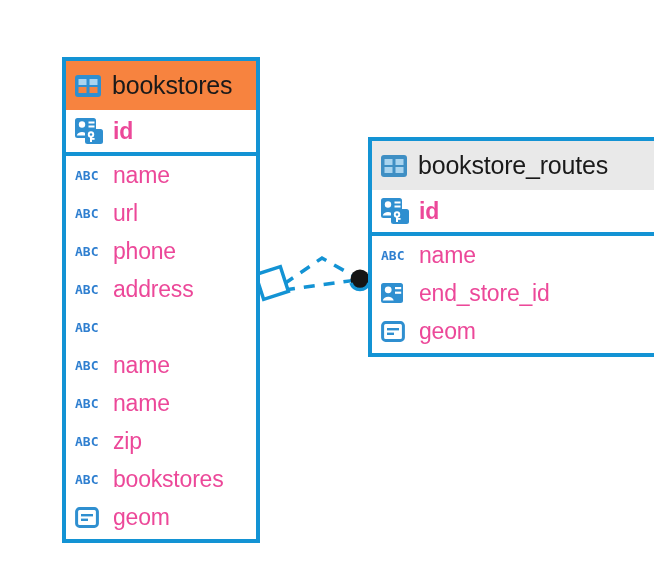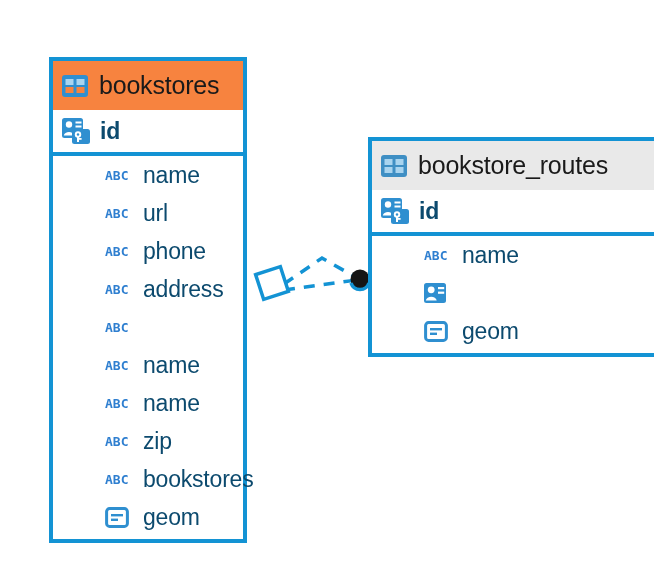--- a/index.html
+++ b/index.html
@@ -30,21 +30,21 @@
   }
 
   
   .entity {
     position: absolute;
     box-sizing: border-box;
     border: 4px solid #1393d4;
     background: #ffffff;
   }
   #entity-bookstores {
-    left: 49px;
+    left: 62px;
     top: 57px;
     width: 198px;
   }
   #entity-bookstore-routes {
     left: 368px;
     top: 137px;
     width: 304px;
   }
 
   .entity-header {
@@ -73,28 +73,28 @@
     display: flex;
     align-items: center;
     box-sizing: border-box;
     height: 38px;
     padding-left: 9px;
     background: #ffffff;
   }
   .field-row.pk { height: 42px; }
   .field-label {
     font-size: 23px;
-    color: #0c4a6e;
+    color: #ec4899;
     margin-left: 10px;
     white-space: nowrap;
     letter-spacing: -0.2px;
   }
   .field-label.bold { font-weight: bold; }
 
-  .fields-body { padding-bottom: 3px; padding-left: 43px; }
+  .fields-body { padding-bottom: 3px; }
 
   
   .icon {
     flex: 0 0 auto;
     display: inline-block;
     line-height: 0;
   }
   .icon svg { display: block; }
 
   .abc-icon {
@@ -270,20 +270,21 @@
       <div class="field-row">
         <span class="icon" style="width:28px">
           <svg width="22" height="20" viewBox="0 0 22 20">
             <rect x="0" y="0" width="22" height="20" rx="2.5" fill="#2f8fd0"></rect>
             <circle cx="7.2" cy="6.8" r="3.4" fill="#ffffff"></circle>
             <path d="M 1.8 17.6 C 2.5 12.4 12 12.4 12.7 17.6 Z" fill="#ffffff"></path>
             <rect x="14" y="4" width="6.2" height="2.2" fill="#ffffff"></rect>
             <rect x="14" y="8.6" width="6.2" height="2.2" fill="#ffffff"></rect>
           </svg>
         </span>
+        <span class="field-label">end_store_id</span>
       </div>
 
       <div class="field-row">
         <span class="icon" style="width:28px">
           <svg width="24" height="21" viewBox="0 0 24 21">
             <rect x="1.6" y="1.6" width="20.8" height="17.8" rx="3" fill="#ffffff" stroke="#2f8fd0" stroke-width="3"></rect>
             <rect x="6" y="7" width="12" height="2.4" fill="#2f8fd0"></rect>
             <rect x="6" y="11.6" width="7" height="2.4" fill="#2f8fd0"></rect>
           </svg>
         </span>

